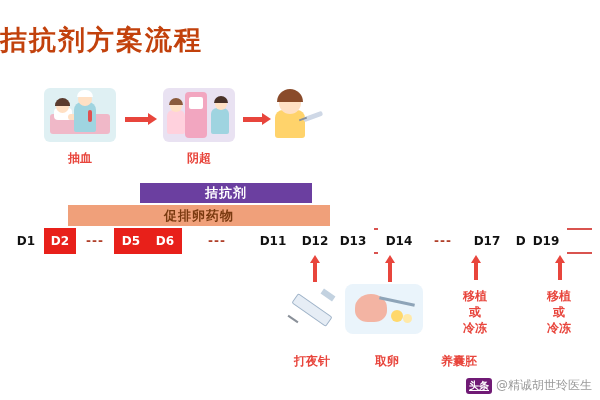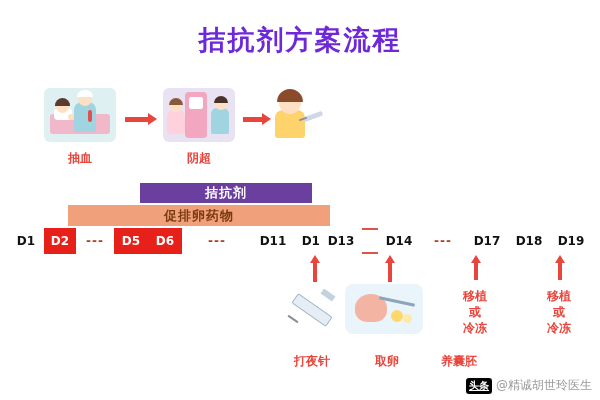--- a/index.html
+++ b/index.html
@@ -19,24 +19,24 @@
     width: 600px;
     height: 400px;
   }
 
   
   .title {
     position: absolute;
     left: 0;
     top: 22px;
     width: 600px;
-    text-align: center;
+    text-align: left;
     font-size: 27px;
     font-weight: bold;
-    color: #6d28d9;
+    color: #c2410c;
     letter-spacing: 2px;
     font-family: "DejaVu Serif", "Liberation Serif", serif;
   }
 
   
   .illus {
     position: absolute;
     width: 72px;
     height: 54px;
   }
@@ -177,21 +177,21 @@
     right: 8px;
     bottom: 6px;
     font-size: 12px;
     color: #9a9a9a;
     display: flex;
     align-items: center;
     gap: 4px;
   }
   .toutiao-badge {
     display: inline-block;
-    background: #000000;
+    background: #701a75;
     color: #ffffff;
     font-size: 10px;
     font-weight: bold;
     border-radius: 3px;
     padding: 1px 3px;
     text-decoration: underline;
   }
 </style>
 </head>
 <body>
@@ -259,26 +259,26 @@
 
   <div class="timeline">
     <div class="day plain" style="left:0px;   width:36px;">D1</div>
     <div class="day red" style="left:36px;  width:32px;">D2</div>
     <div class="day dots" style="left:68px;  width:38px;">---</div>
     <div class="day red" style="left:106px; width:34px;">D5</div>
     <div class="day red" style="left:140px; width:34px;">D6</div>
     <div class="day dots" style="left:174px; width:70px;">---</div>
     <div class="day plain" style="left:244px; width:42px;">D11</div>
     <div class="day plain" style="left:286px; width:42px;">D12</div>
-    <div class="day plain" style="left:312px; width:42px;">D13</div>
+    <div class="day plain" style="left:324px; width:42px;">D13</div>
     <div class="day plain" style="left:370px; width:42px;">D14</div>
     <div class="day dots" style="left:412px; width:46px;">---</div>
     <div class="day plain" style="left:458px; width:42px;">D17</div>
     <div class="day plain" style="left:500px; width:42px;">D18</div>
-    <div class="day plain" style="left:542px; width:42px;">D19</div>
+    <div class="day plain" style="left:517px; width:42px;">D19</div>
   </div>
 
   <div>
     <div class="arrow-line" style="left:313px; top:262px; width:4px; height:20px;"></div>
     <div class="arrow-head-up" style="left:310px; top:255px;"></div>
   </div>
   <div>
     <div class="arrow-line" style="left:388px; top:262px; width:4px; height:20px;"></div>
     <div class="arrow-head-up" style="left:385px; top:255px;"></div>
   </div>

